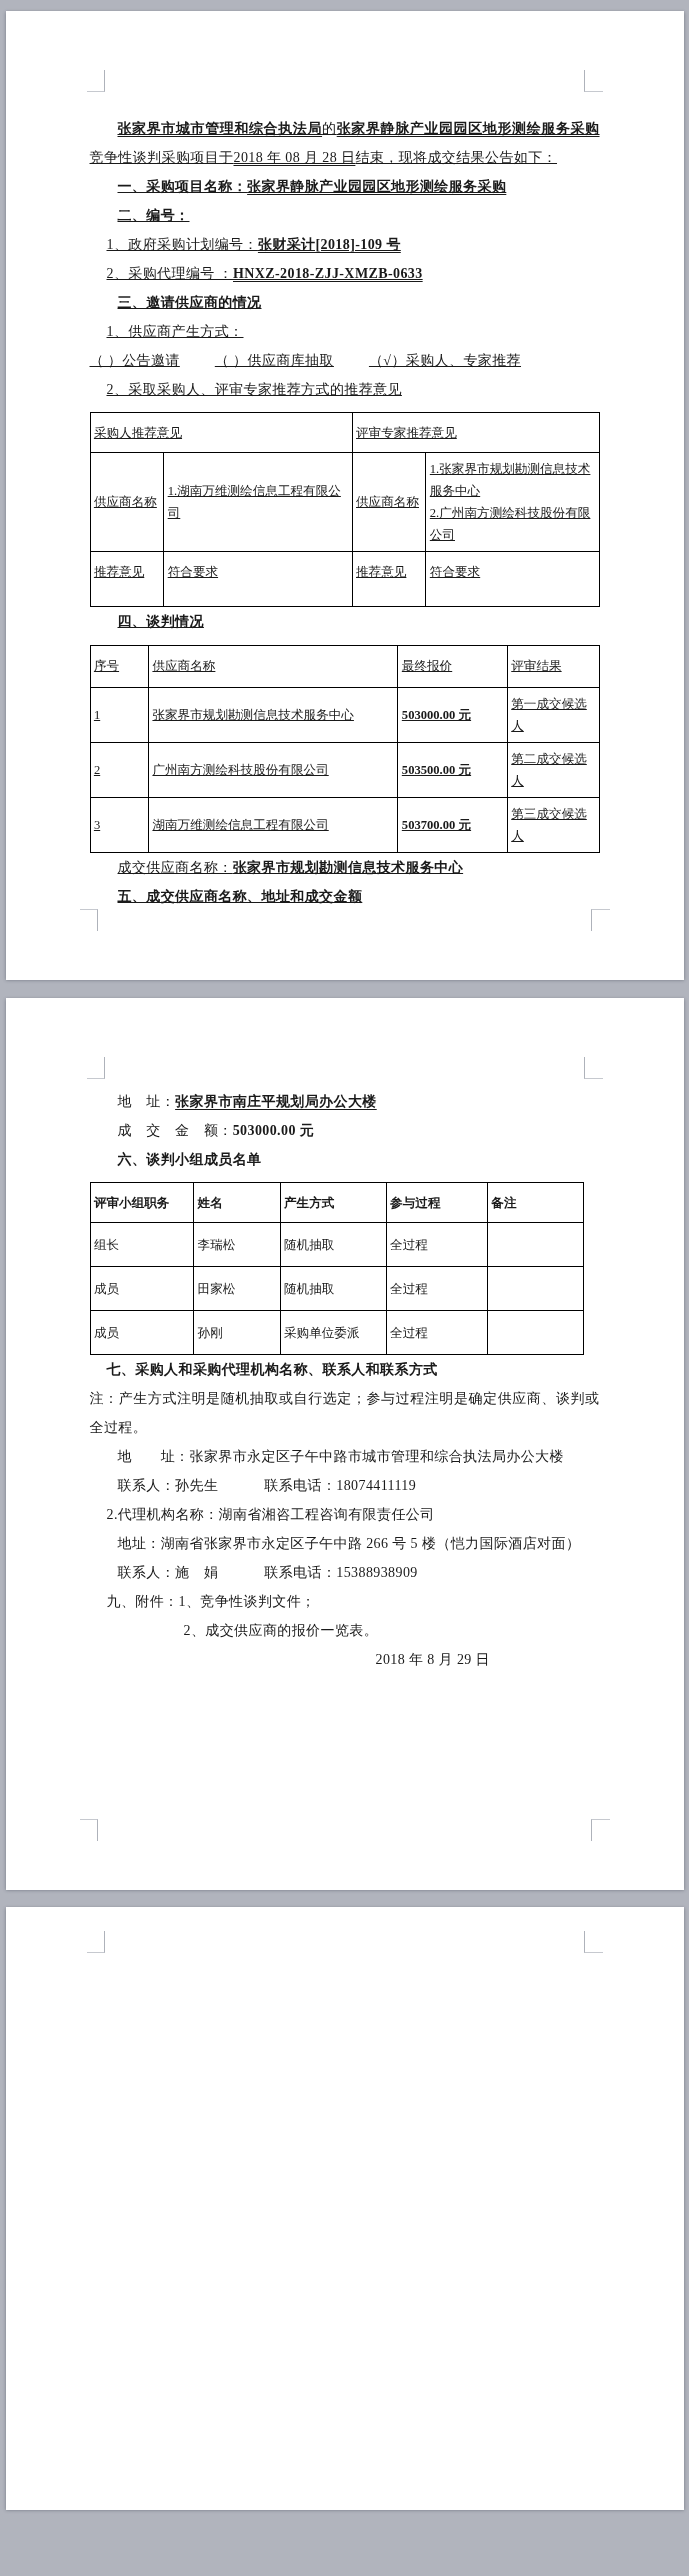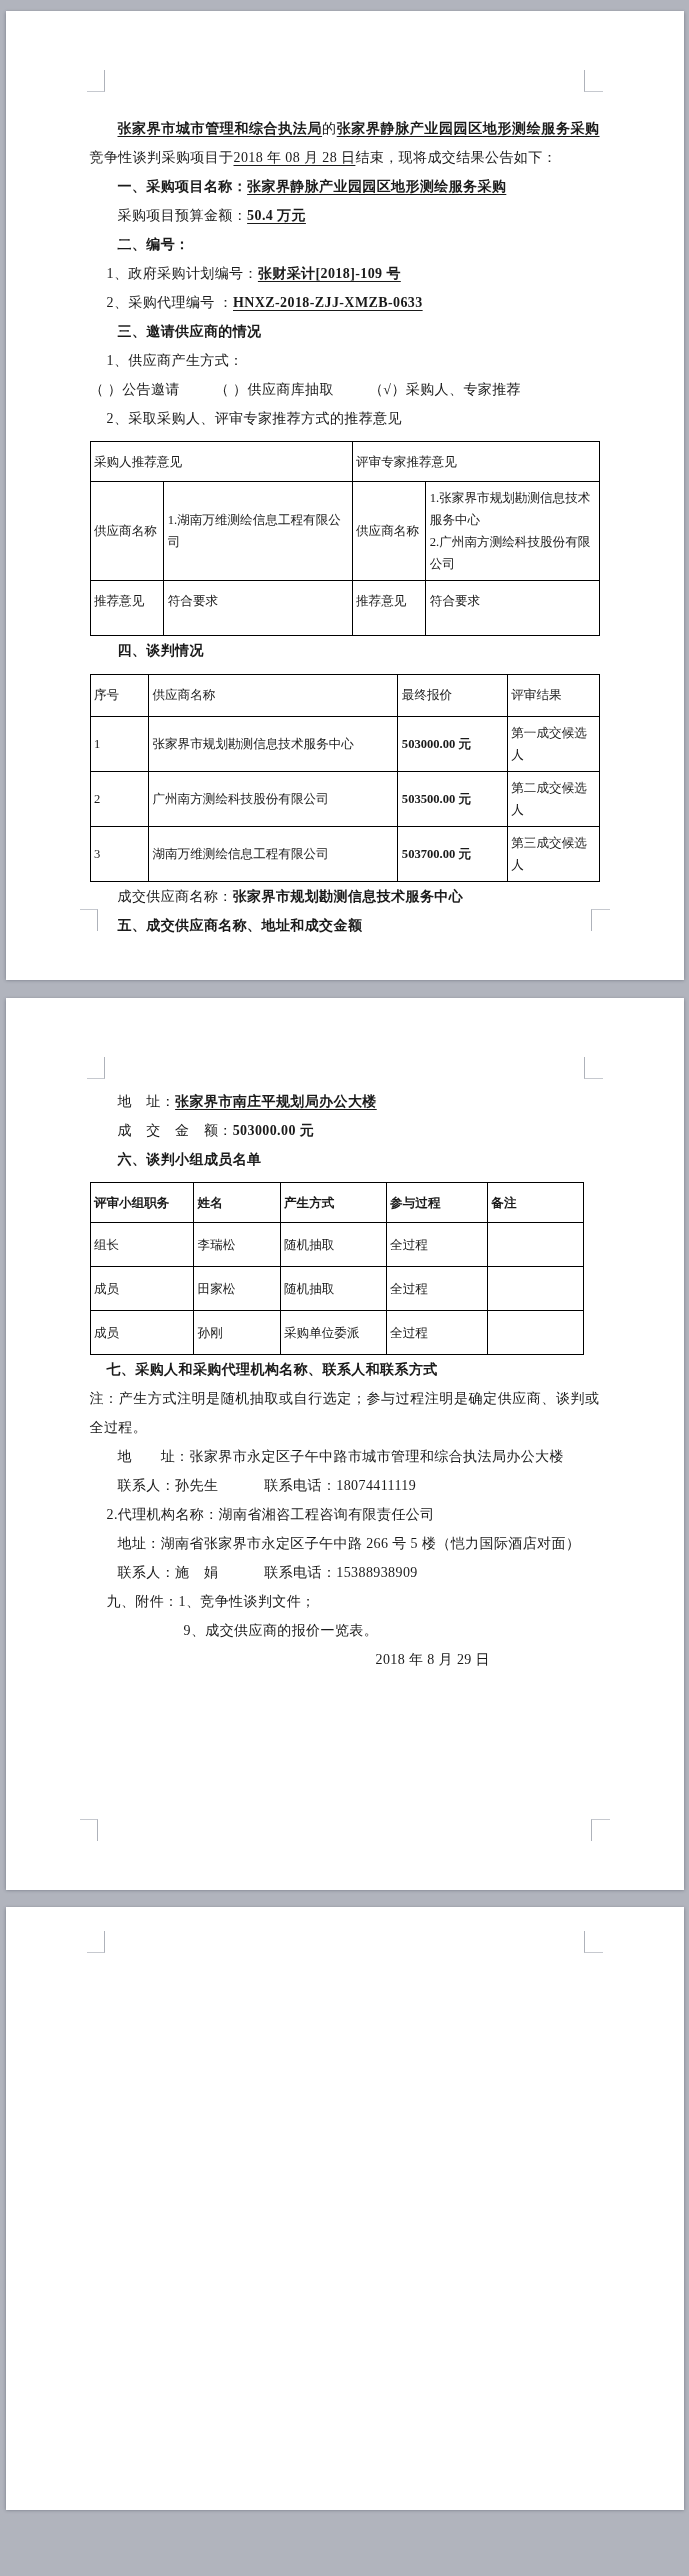--- a/index.html
+++ b/index.html
@@ -12,21 +12,21 @@
     overflow: hidden;
   }
   .canvas { width: 689px; padding-top: 11px; }
   .page {
     position: relative;
     width: 678px; margin: 0 auto;
     background: #ffffff;
     box-shadow: 0 0.8px 3.4px rgba(40,44,60,0.45);
     overflow: hidden;
   }
-  .page-1 { height: 969px; }
+  .page-1 { height: 969px; text-decoration: underline; }
   .page-2 { height: 892px; margin-top: 17.7px; }
   .page-3 { height: 603px;  margin-top: 17.7px; }
 
   
   .crop { position: absolute; width: 18.5px; height: 22px; }
   .crop.tl { left: 81px;  border-right: 0.8px solid #aeb2ba; border-bottom: 0.8px solid #c6c9cf; }
   .crop.tr { right: 81px; border-left: 0.8px solid #aeb2ba;  border-bottom: 0.8px solid #c6c9cf; }
   .crop.bl { left: 74px;  border-right: 0.8px solid #aeb2ba; border-top: 0.8px solid #c6c9cf; }
   .crop.br { right: 74px; border-left: 0.8px solid #aeb2ba;  border-top: 0.8px solid #c6c9cf; }
   .page-1 .crop.tl, .page-1 .crop.tr, .page-2 .crop.tl, .page-2 .crop.tr { top: 59px; }
@@ -87,21 +87,20 @@
     <div class="crop tr"></div>
     <div class="crop bl"></div>
     <div class="crop br"></div>
 
     <div class="content">
 
       <p class="para indent"><span class="b u">张家界市城市管理和综合执法局</span><span>的</span><span class="b u">张家界静脉产业园园区地形测绘服务采购</span><span>竞争性谈判采购项目于</span><span class="u">2018 年 08 月 28 日</span><span>结束，现将成交结果公告如下：</span></p>
 
       <p class="para indent2 mt6"><span class="b">一、采购项目名称：</span><span class="b u">张家界静脉产业园园区地形测绘服务采购</span></p>
 
-      <p class="para indent2"><span>采购项目预算金额：</span><span class="b u">50.4 万元</span></p>
 
       <p class="para indent2 heading mt6">二、编号：</p>
 
       <p class="para indent1"><span>1、政府采购计划编号：</span><span class="b u">张财采计[2018]-109 号</span></p>
 
       <p class="para indent1"><span>2、采购代理编号 ：</span><span class="b u u-pad">HNXZ-2018-ZJJ-XMZB-0633</span></p>
 
       <p class="para indent2 heading mt6">三、邀请供应商的情况</p>
 
       <p class="para indent1">1、供应商产生方式：</p>
@@ -231,21 +230,21 @@
 
       <p class="para indent2 mt6">地　　址：张家界市永定区子午中路市城市管理和综合执法局办公大楼</p>
       <p class="para indent2 mt6"><span>联系人：孙先生</span><span class="phone-gap">联系电话：18074411119</span></p>
 
       <p class="para indent1 mt6">2.代理机构名称：湖南省湘咨工程咨询有限责任公司</p>
       <p class="para indent2 mt6">地址：湖南省张家界市永定区子午中路 266 号 5 楼（恺力国际酒店对面）</p>
       <p class="para indent2 mt6"><span>联系人：施　娟</span><span class="phone-gap">联系电话：15388938909</span></p>
 
 
       <p class="para indent1 mt8">九、附件：1、竞争性谈判文件；</p>
-      <p class="para" style="padding-left:94px">9、成交供应商的报价一览表。</p>
+      <p class="para" style="padding-left:94px">2、成交供应商的报价一览表。</p>
 
       <p class="para date-line mt16">2018 年 8 月 29 日</p>
 
     </div>
   </div>
 
   <div class="page page-3">
     <div class="crop tl"></div>
     <div class="crop tr"></div>
   </div>

